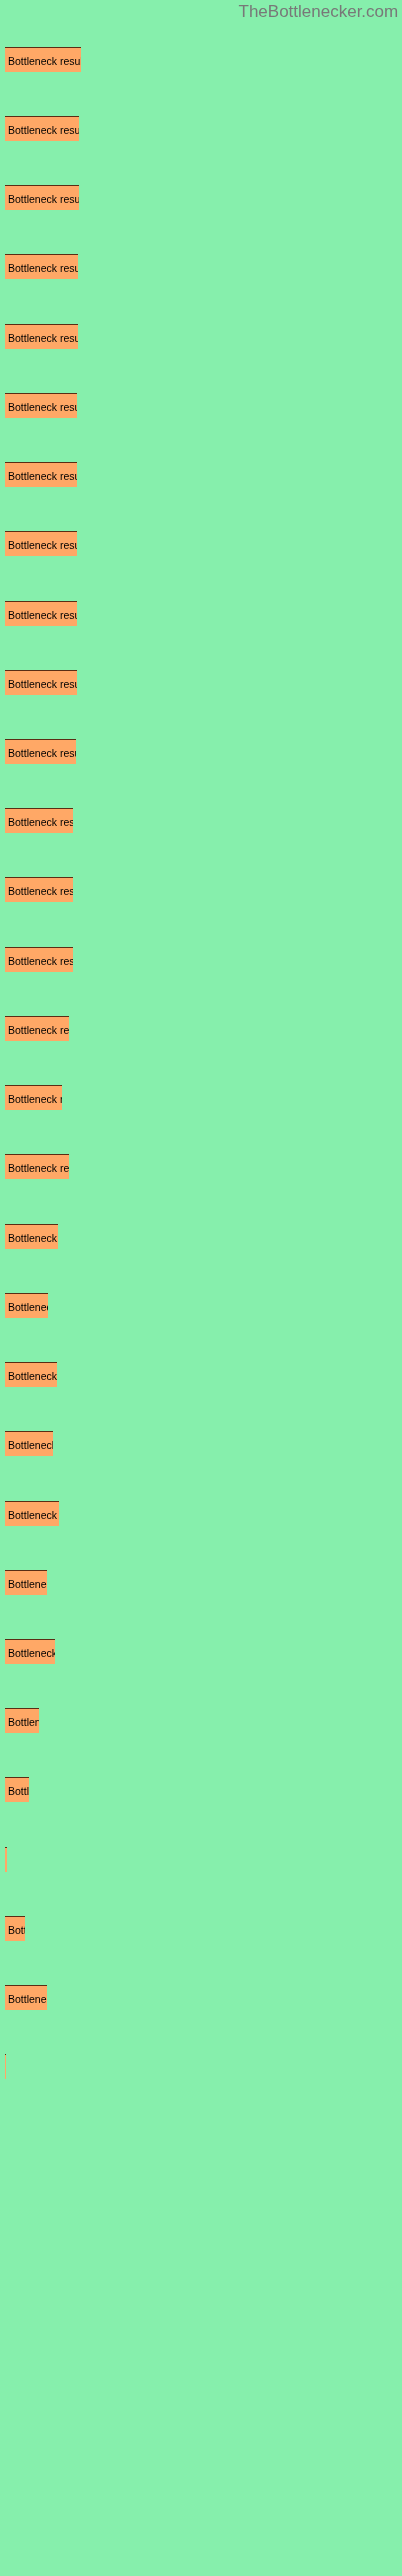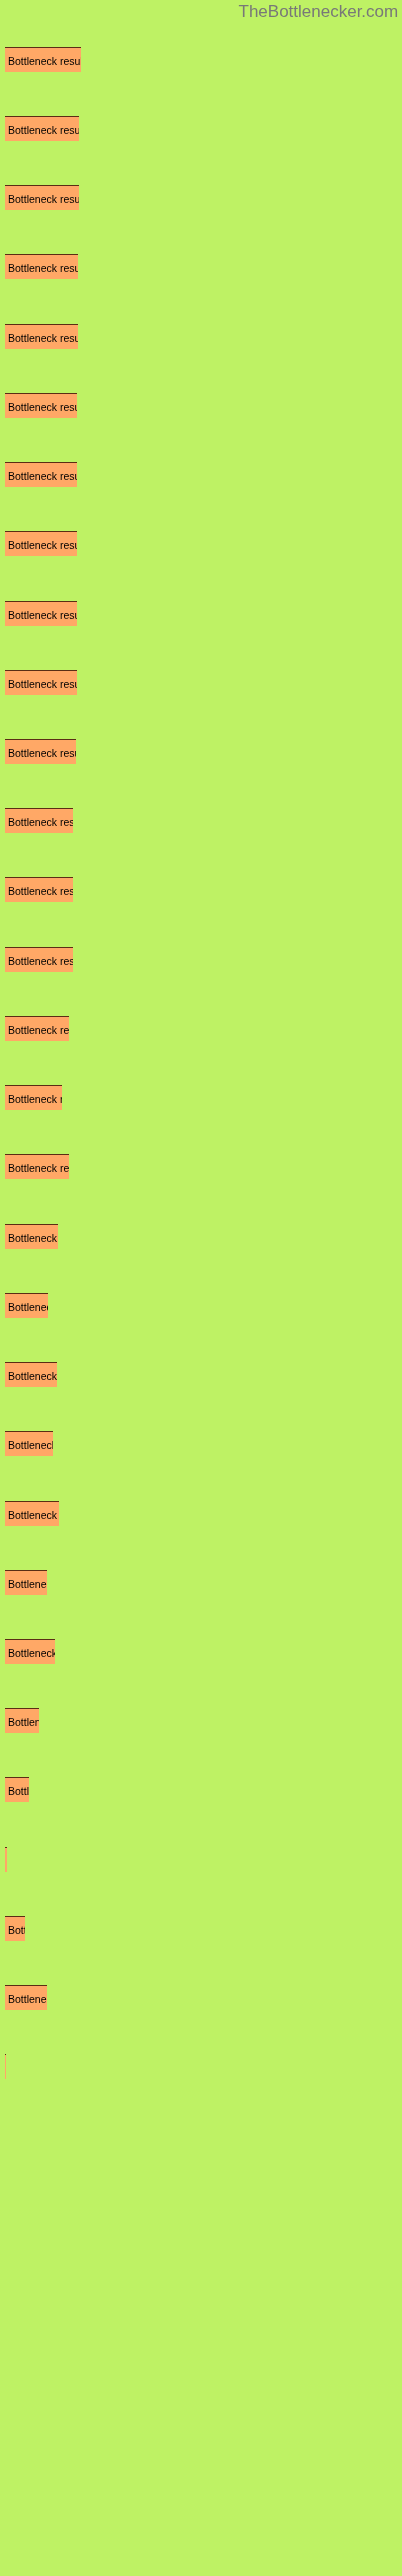--- a/index.html
+++ b/index.html
@@ -12,21 +12,21 @@
     width: 403px;
     height: 2576px;
     position: relative;
     font-family: "Liberation Sans", sans-serif;
     overflow: hidden;
   }
   #chart-root {
     position: relative;
     width: 403px;
     height: 2576px;
-    background: #bef264;
+    background: #86efac;
   }
   #chart-title {
     position: absolute;
     right: 4.8px;
     top: 0.8px;
     font-size: 17px;
     line-height: 21px;
     color: #787878;
     letter-spacing: 0px;
     white-space: nowrap;

